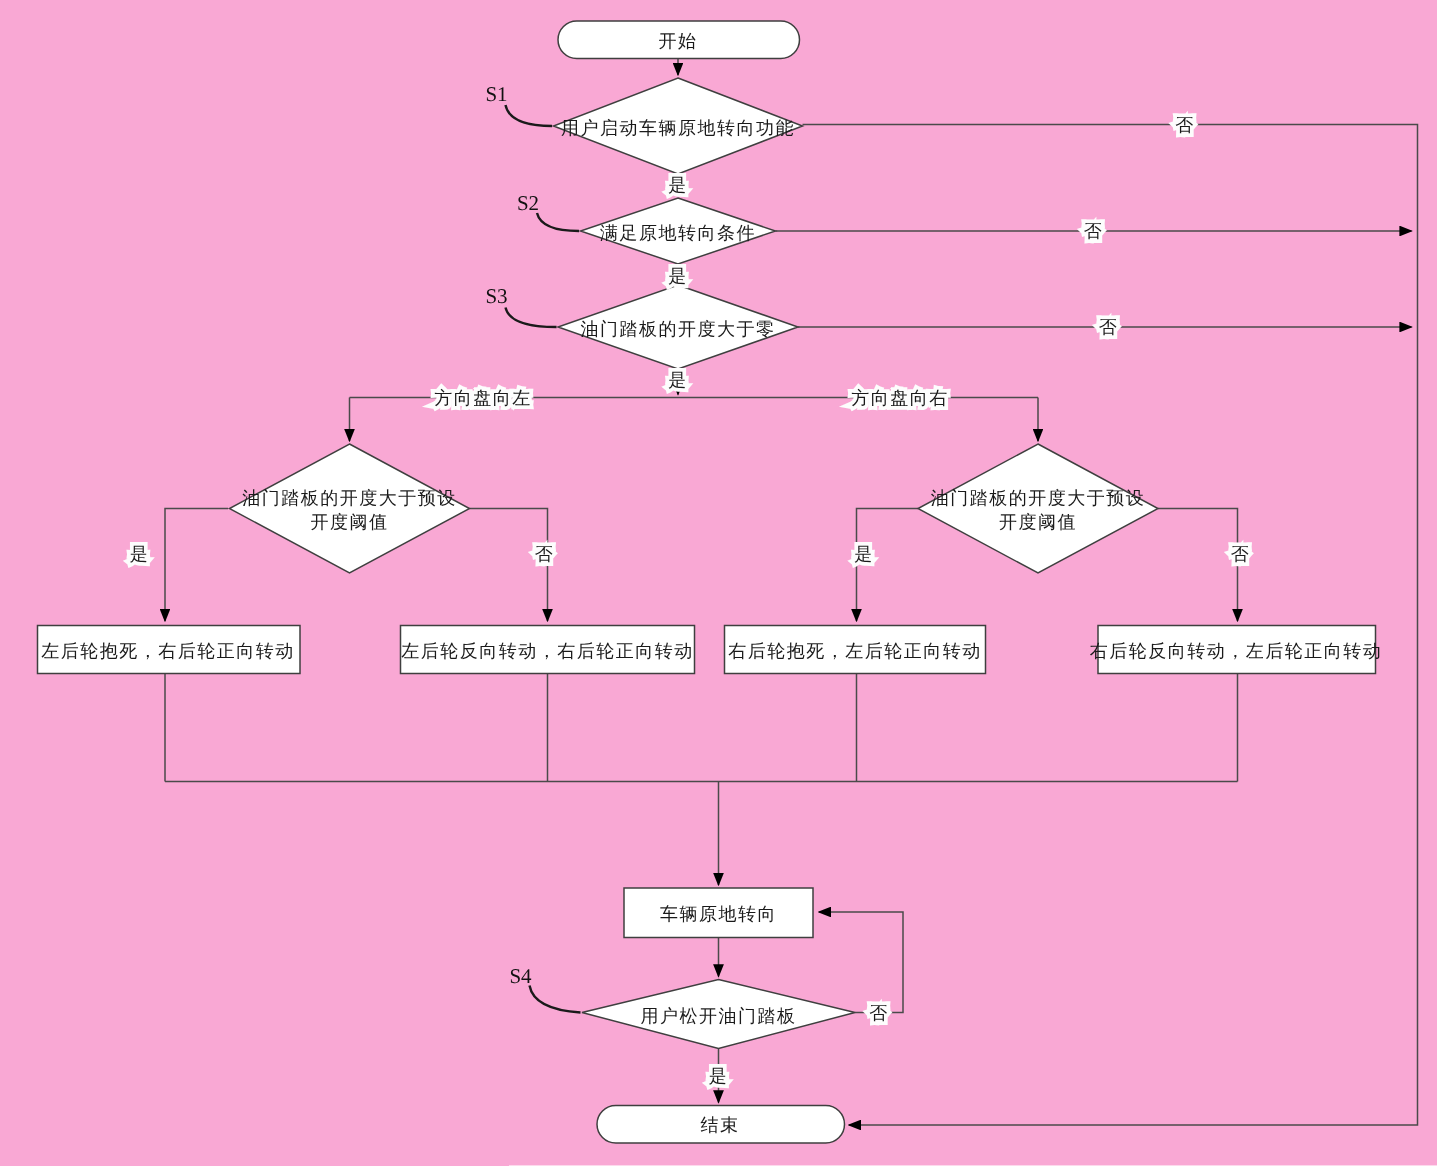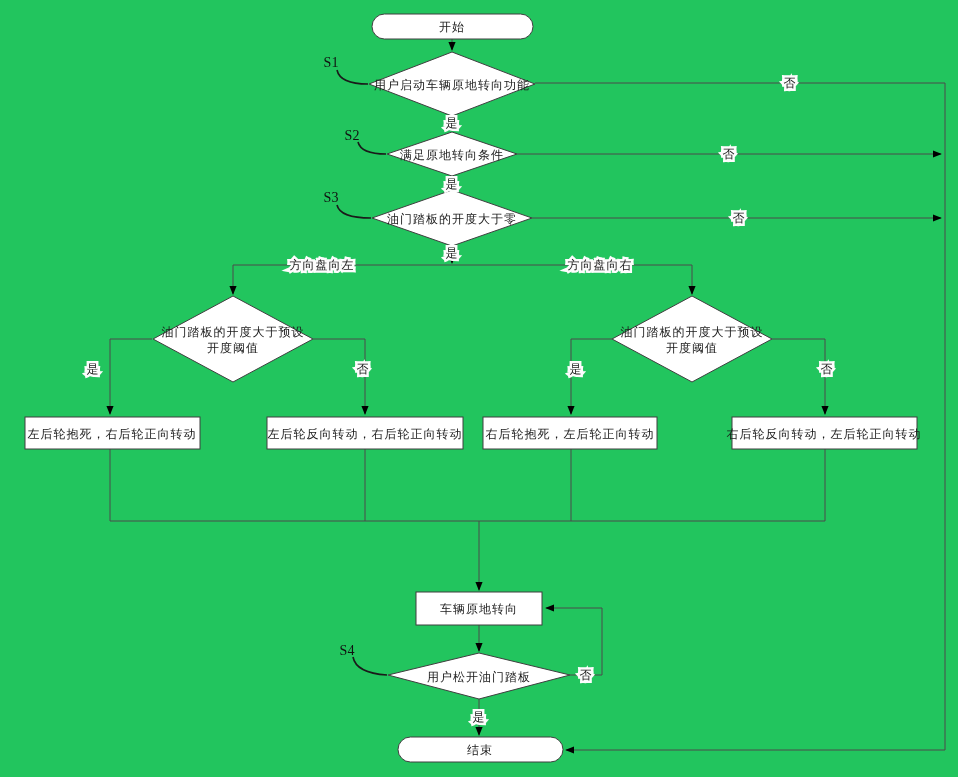--- a/index.html
+++ b/index.html
@@ -1,16 +1,16 @@
 <!DOCTYPE html>
 <html><head>
 <meta charset="utf-8">
 <style>
   html,body{margin:0;padding:0;background:#ffffff;}
-  .page{position:relative;width:958px;height:777px;background:#22c55e;overflow:hidden;
+  .page{position:relative;width:958px;height:777px;background:#f9a8d4;overflow:hidden;
         font-family:"DejaVu Serif", serif;}
   svg{display:block}
   .shape{fill:#ffffff;stroke:#3f3f3f;stroke-width:1;}
   .edge{fill:none;stroke:#4a4a4a;stroke-width:1;}
   .arrow{marker-end:url(#ah);}
   .leader{fill:none;stroke:#1a1a1a;stroke-width:1.6;}
   .node-text{font:12px "DejaVu Serif", serif;fill:#1a1a1a;text-anchor:middle;letter-spacing:1px;}
   .edge-label{font:12px "DejaVu Serif", serif;fill:#1a1a1a;text-anchor:middle;
               paint-order:stroke;stroke:#fdfdfd;stroke-width:5px;letter-spacing:1px;}
   .step-text{font:14px "Liberation Serif", serif;fill:#111111;text-anchor:middle;}

